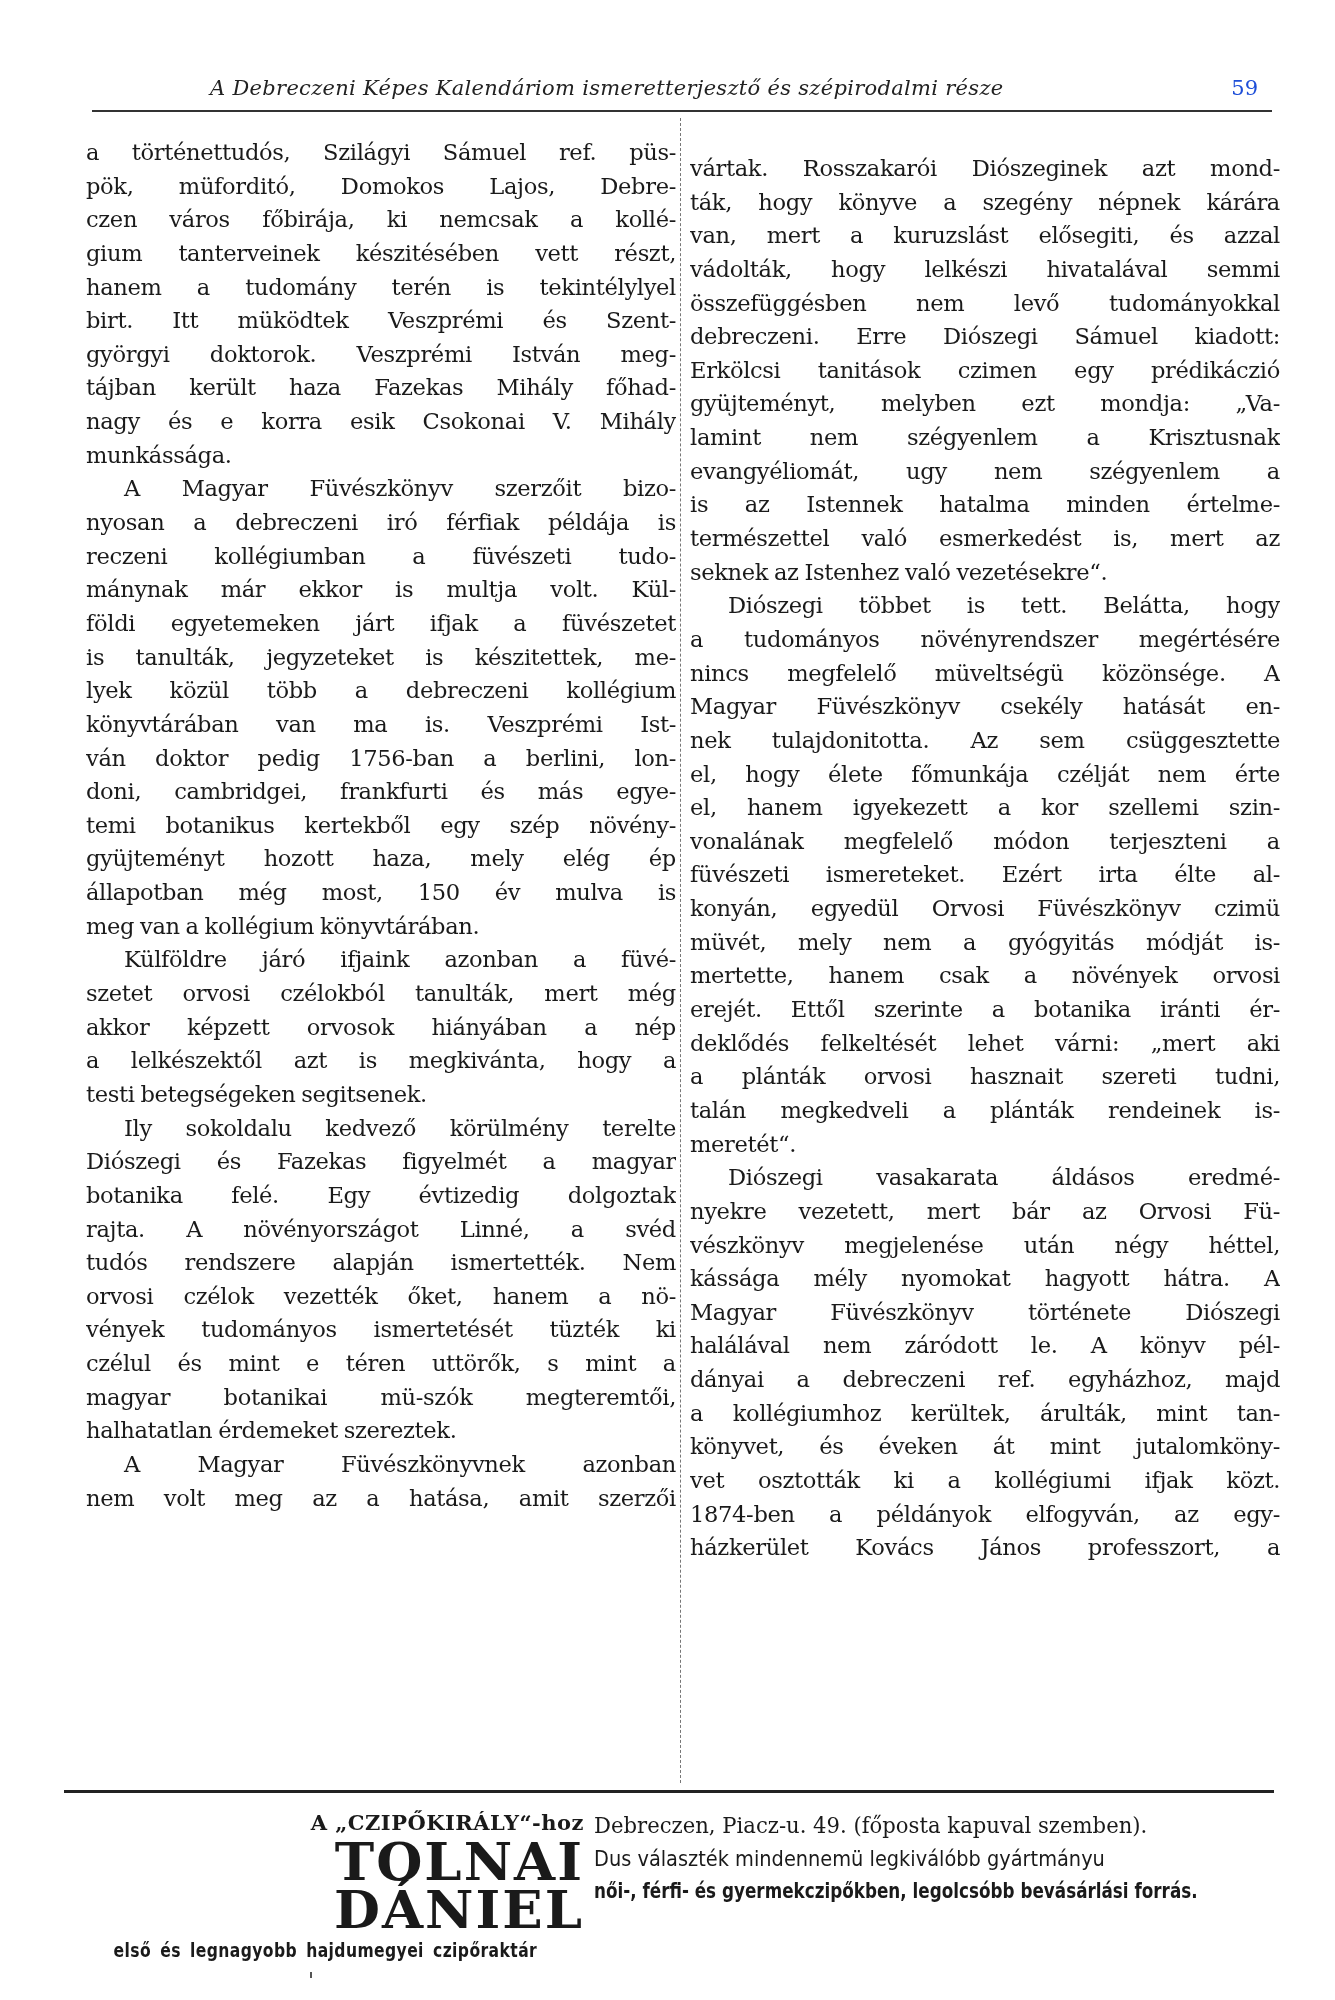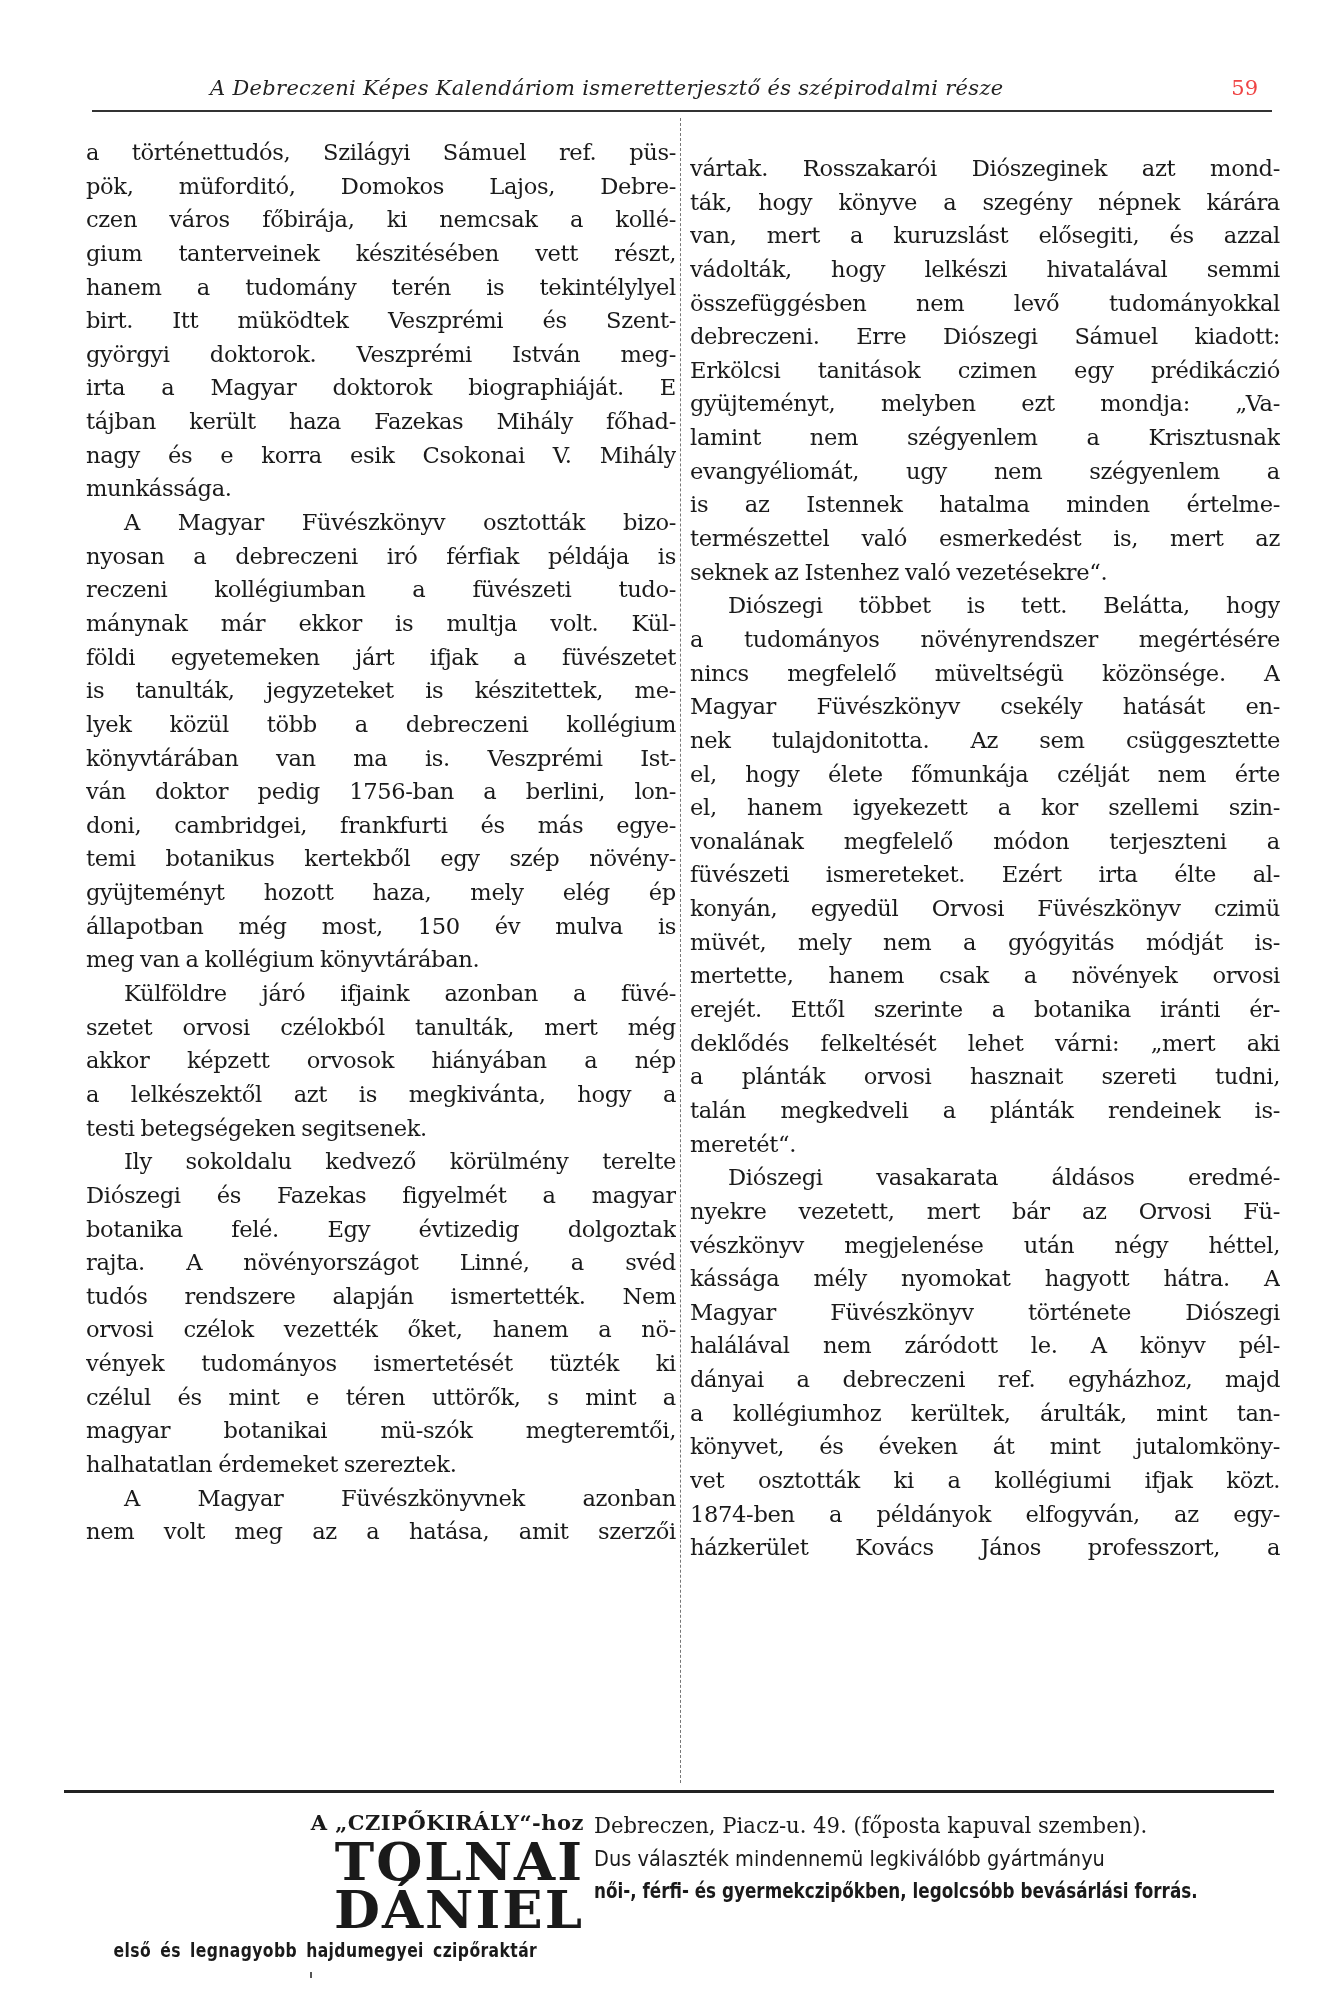--- a/index.html
+++ b/index.html
@@ -1,19 +1,19 @@
 <!DOCTYPE html>
 <html><head>
 <meta charset="utf-8">
 <style>
   html, body { margin:0; padding:0; background:#ffffff; }
   body { width:1335px; height:2000px; position:relative; overflow:hidden; color:#1a1a1a; font-family:"DejaVu Serif", serif; }
   .header { position:absolute; left:90px; top:68px; width:1180px; height:40px;text-decoration:underline; }
   .header-title { position:absolute; left:120px; top:8px; font-family:"DejaVu Serif", serif; font-style:italic; font-size:21px; letter-spacing:0.3px; color:#222; white-space:nowrap; }
-  .page-number { position:absolute; right:12px; top:8px; font-size:21px; color:#ef4444; }
+  .page-number { position:absolute; right:12px; top:8px; font-size:21px; color:#1d4ed8; }
   .header-rule { position:absolute; left:92px; top:110px; width:1180px; height:2px; background:#333; }
   .col-divider { position:absolute; left:680px; top:118px; width:0; height:1665px; border-left:1.5px dashed #777; }
   .column { position:absolute; top:136px; width:590px; }
   .col-left { left:86px; }
   .col-right { left:690px;margin-top:16px; }
   .line { display:block; height:33.65px; line-height:33.65px; font-family:"DejaVu Serif", serif; font-size:22.6px; text-align:justify; text-align-last:justify; white-space:nowrap; overflow:hidden; letter-spacing:-0.35px; word-spacing:-1px; }
   .line.last { text-align-last:left; }
   .line.indent { padding-left:38px; }
   .bottom-rule { position:absolute; left:64px; top:1790px; width:1210px; height:3px; background:#222; }
   .ad { position:absolute; top:1800px; left:64px; width:1210px; height:120px; }
@@ -39,25 +39,24 @@
 <div class="col-divider"></div>
 
 <div class="column col-left" id="col-left">
     <span class="line">a történettudós, Szilágyi Sámuel ref. püs-</span>
     <span class="line">pök, müforditó, Domokos Lajos, Debre-</span>
     <span class="line">czen város főbirája, ki nemcsak a kollé-</span>
     <span class="line">gium tanterveinek készitésében vett részt,</span>
     <span class="line">hanem a tudomány terén is tekintélylyel</span>
     <span class="line">birt. Itt müködtek Veszprémi és Szent-</span>
     <span class="line">györgyi doktorok. Veszprémi István meg-</span>
-    <span class="line">irta a Magyar doktorok biographiáját. E</span>
     <span class="line">tájban került haza Fazekas Mihály főhad-</span>
     <span class="line">nagy és e korra esik Csokonai V. Mihály</span>
     <span class="line last">munkássága.</span>
-    <span class="line indent">A Magyar Füvészkönyv osztották bizo-</span>
+    <span class="line indent">A Magyar Füvészkönyv szerzőit bizo-</span>
     <span class="line">nyosan a debreczeni iró férfiak példája is</span>
     <span class="line">reczeni kollégiumban a füvészeti tudo-</span>
     <span class="line">mánynak már ekkor is multja volt. Kül-</span>
     <span class="line">földi egyetemeken járt ifjak a füvészetet</span>
     <span class="line">is tanulták, jegyzeteket is készitettek, me-</span>
     <span class="line">lyek közül több a debreczeni kollégium</span>
     <span class="line">könyvtárában van ma is. Veszprémi Ist-</span>
     <span class="line">ván doktor pedig 1756-ban a berlini, lon-</span>
     <span class="line">doni, cambridgei, frankfurti és más egye-</span>
     <span class="line">temi botanikus kertekből egy szép növény-</span>

